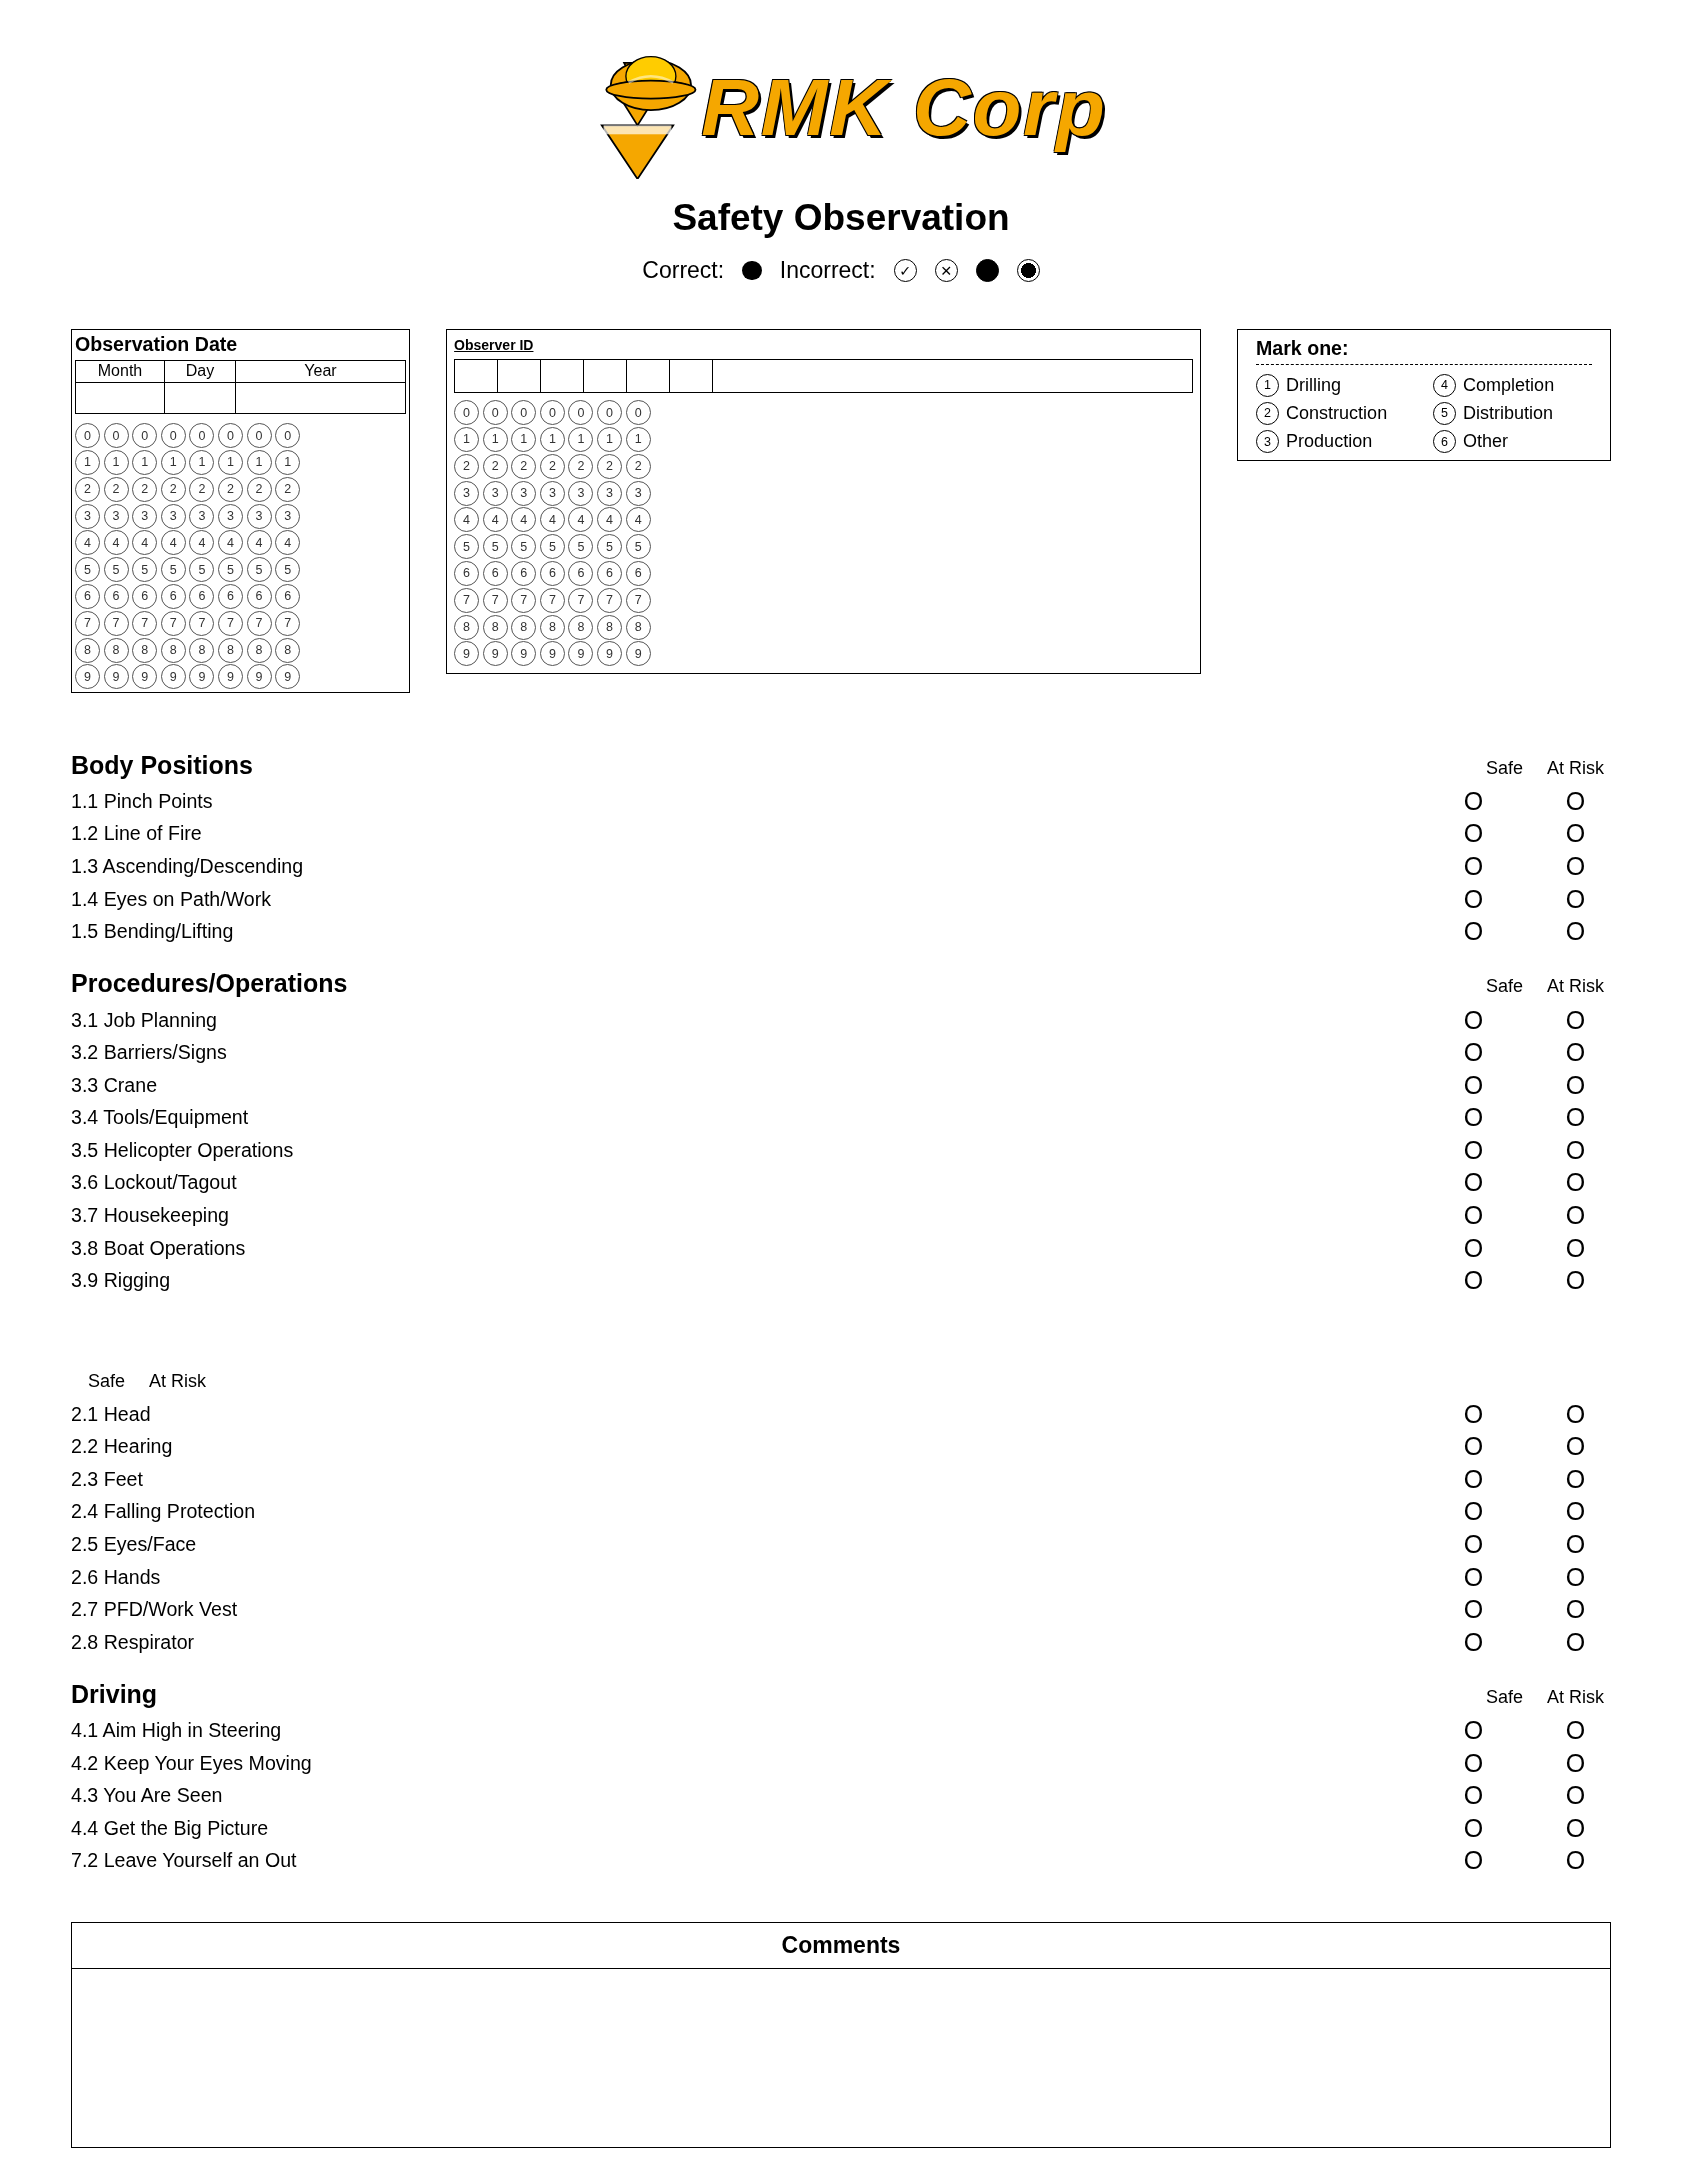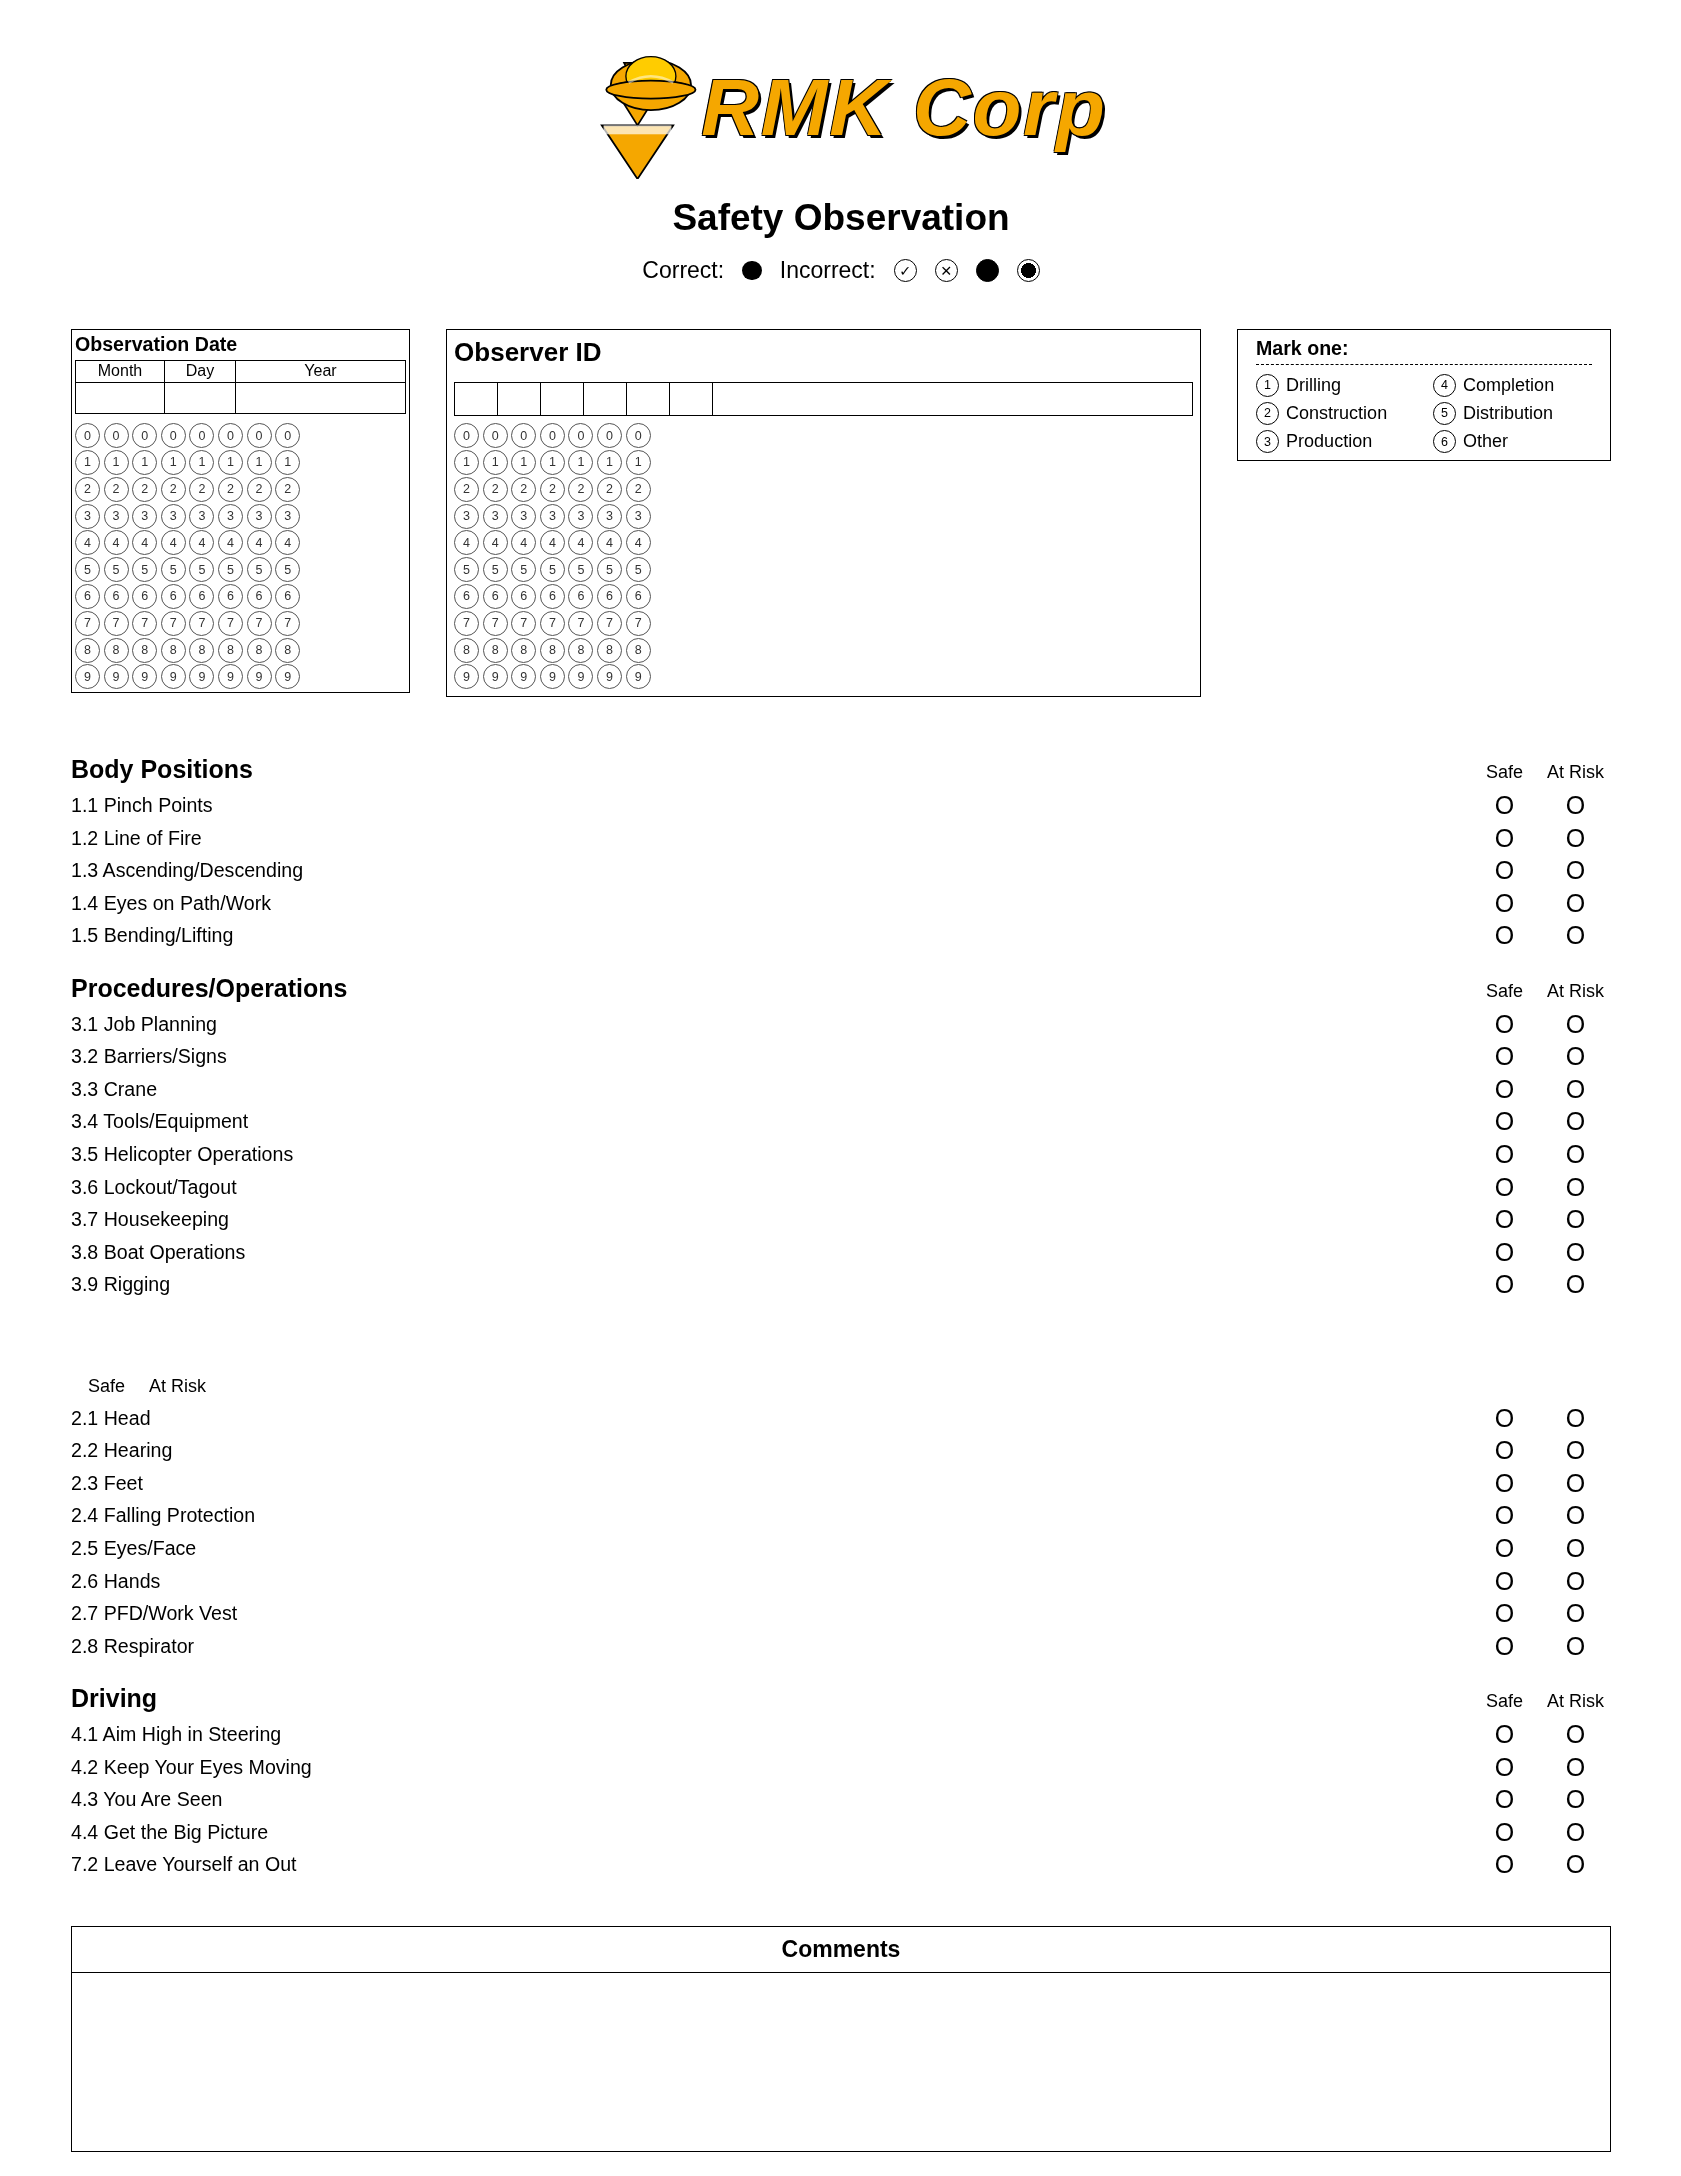--- a/index.html
+++ b/index.html
@@ -126,22 +126,23 @@
     }
 
     
     .observer-id-box {
       border: 1.8px solid #000;
       padding: 7.1px;
       flex: 1;
     }
     .observer-id-title {
       font-weight: bold;
-      font-size: 26px;
-      margin-bottom: 14px;
+      font-size: 14px;
+      margin-bottom: 6px;
+      text-decoration: underline;
     }
     .observer-id-cells {
       display: flex;
       border: 0.9px solid #000;
     }
     .observer-id-cell {
       width: 43px;
       height: 32px;
       border-right: 0.9px solid #000;
     }
@@ -210,20 +211,21 @@
       font-size: 18px;
       width: 71px;
       text-align: center;
     }
 
     .obs-row {
       display: flex;
       align-items: center;
       padding: 1.8px 0;
       font-size: 19.6px;
+      gap: 31px;
     }
     .obs-label {
       flex: 1;
     }
     .obs-circle {
       width: 71px;
       text-align: center;
       font-size: 25px;
       color: #000;
     }

